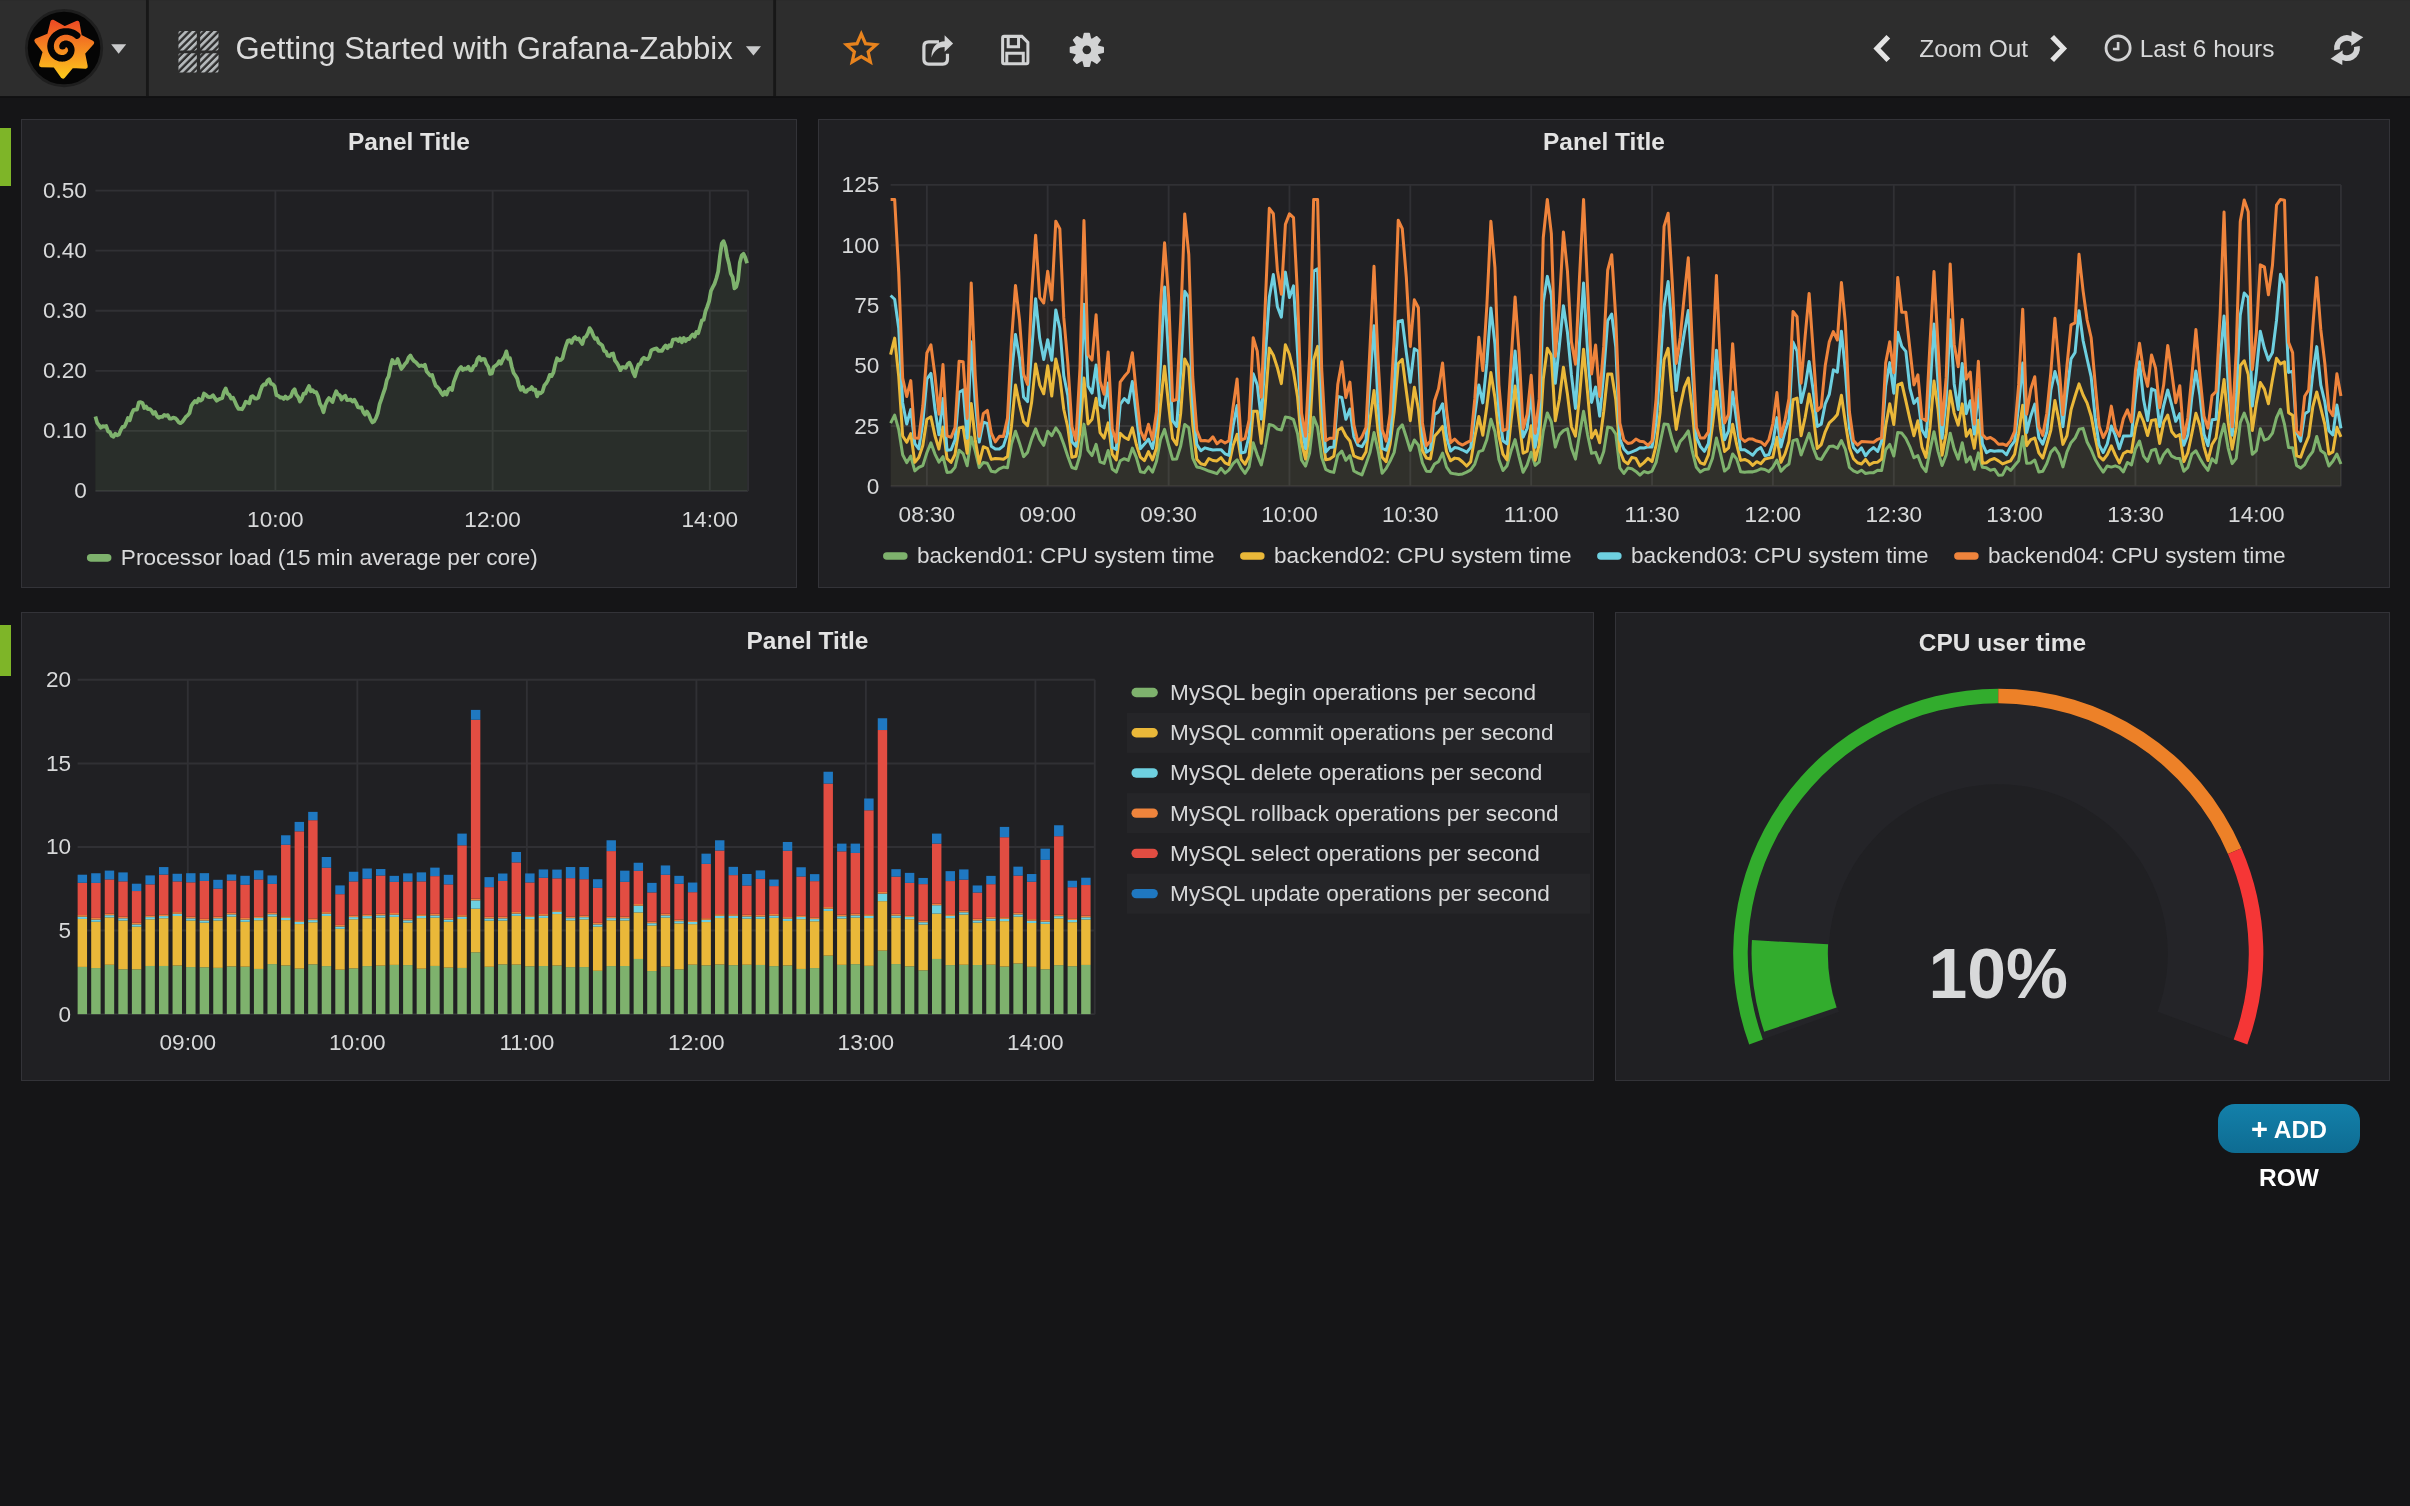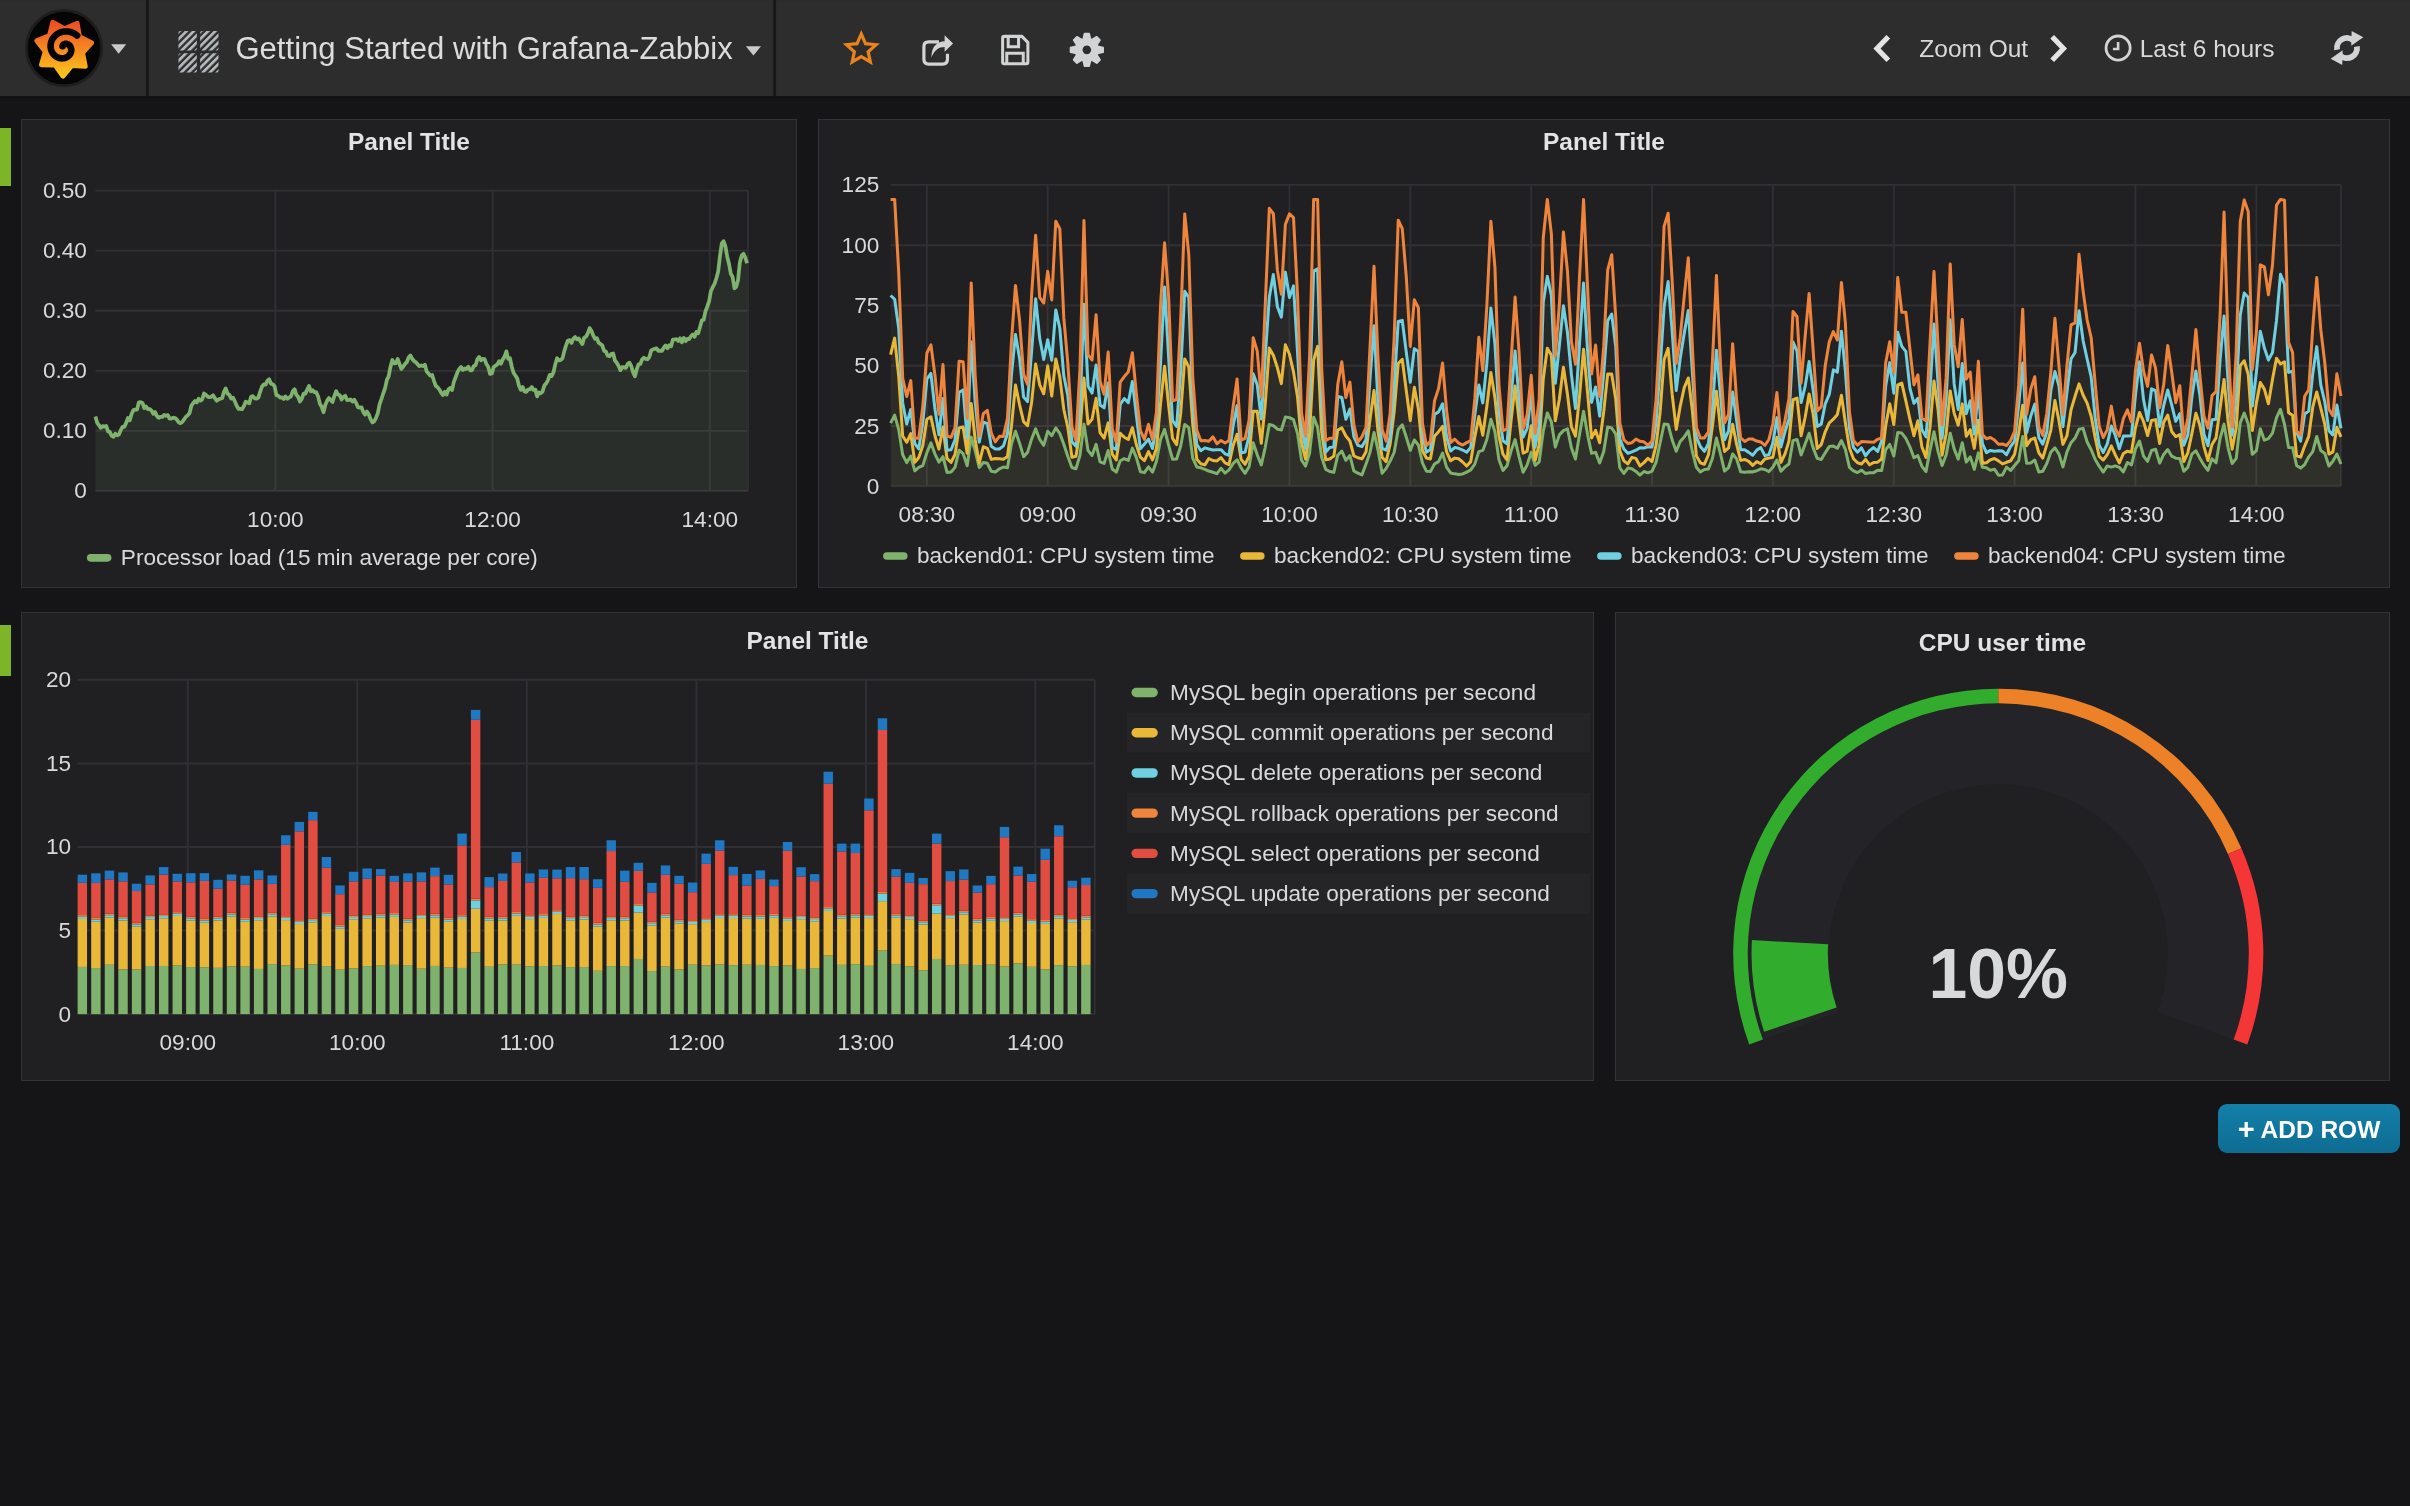--- a/index.html
+++ b/index.html
@@ -636,17 +636,17 @@
       <text x="2038.0" y="52.0" font-size="26" fill="#d8d9da" text-anchor="start" font-weight="normal" dominant-baseline="central">Zoom Out</text>
       <path d="M2179,39 L2191,51.5 L2179,64" stroke="#e4e4e4" stroke-width="5.5" fill="none"></path>
       <circle cx="2249" cy="51" r="12.8" fill="none" stroke="#d2d3d4" stroke-width="3"></circle>
       <path d="M2249,44.5 L2249,52 L2243.5,52" stroke="#d2d3d4" stroke-width="2.8" fill="none"></path>
       <text x="2272.0" y="52.0" font-size="26" fill="#d8d9da" text-anchor="start" font-weight="normal" dominant-baseline="central">Last 6 hours</text>
       <path d="M2478.4,53.2 A13.8,13.8 0 0 1 2501.1,40.6 L2497.0,45.3 A7.6,7.6 0 0 0 2484.5,52.2 Z" fill="#d2d3d4"></path>
       <path d="M2505.6,48.8 A13.8,13.8 0 0 1 2482.9,61.4 L2487.0,56.7 A7.6,7.6 0 0 0 2499.5,49.8 Z" fill="#d2d3d4"></path>
       <path d="M2492.4,35.3 L2506.4,35.3 L2499.4,49.3 Z" fill="#d2d3d4" transform="rotate(28 2499.4 43.3)"></path>
       <path d="M2477.6,66.7 L2491.6,66.7 L2484.6,52.7 Z" fill="#d2d3d4" transform="rotate(28 2484.6 58.7)"></path>
     </svg>
-<div style="position:absolute;left:2218px;top:1104px;width:182px;height:49px;
+<div style="position:absolute;left:2218px;top:1104px;width:142px;height:49px;
 background:linear-gradient(to bottom,#1380aa,#0e6c92);
-border-radius:9px;color:#ffffff;font-weight:bold;font-size:24.5px;text-align:center;line-height:48px">
+border-radius:17px;color:#ffffff;font-weight:bold;font-size:24.5px;text-align:center;line-height:48px">
 <span style="font-size:29px;position:relative;top:0.9px">+</span> ADD ROW</div>
 </div>
 
 </body></html>

